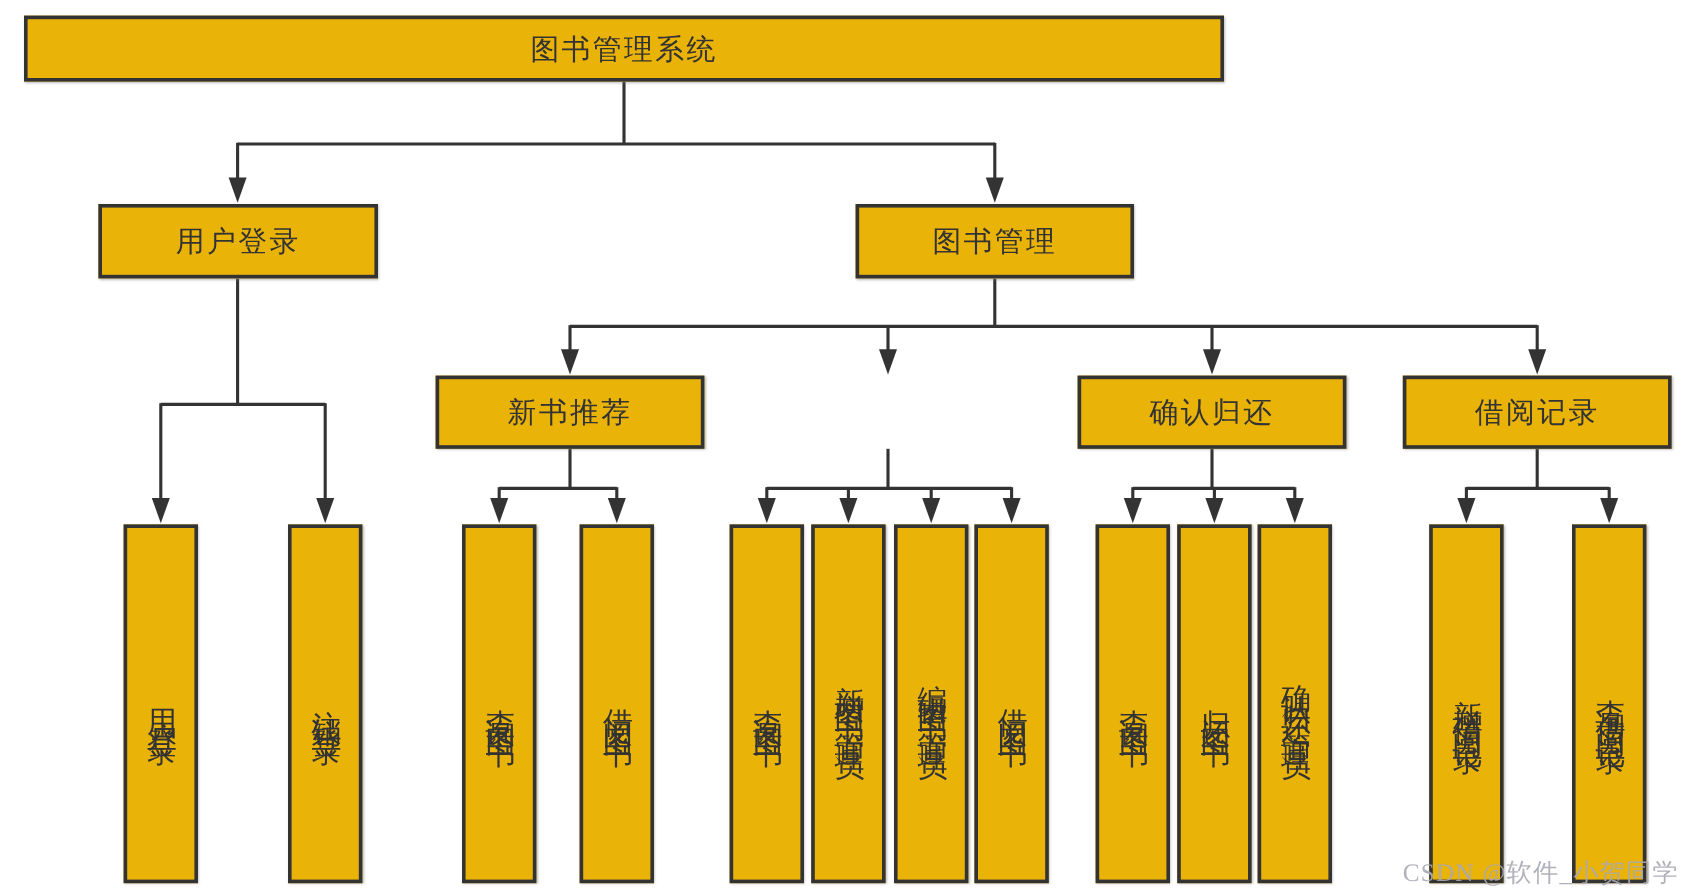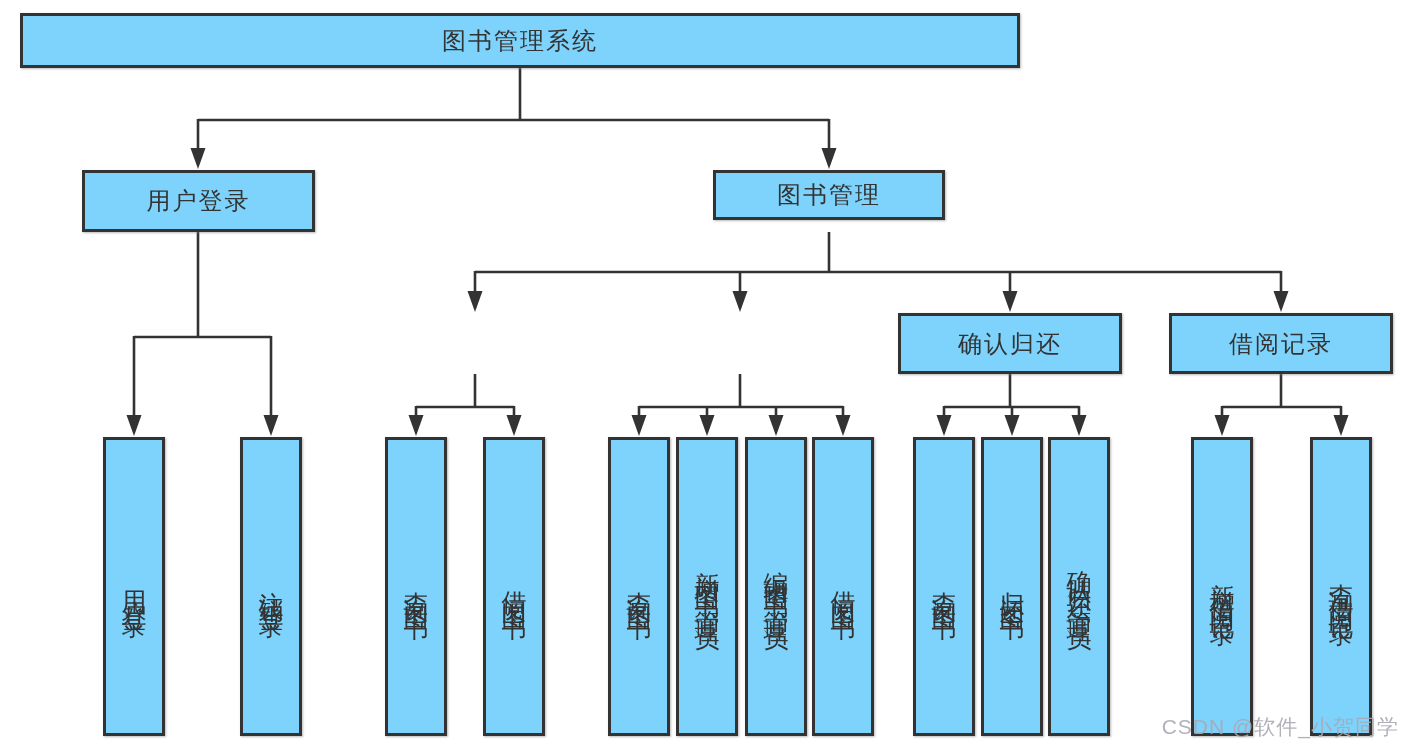--- a/index.html
+++ b/index.html
@@ -6,21 +6,21 @@
   #stage{
     position:relative;
     width:1405px;height:747px;
     background:#ffffff;
     font-family:"Liberation Sans","DejaVu Sans",sans-serif;
     overflow:hidden;
   }
   #connectors{position:absolute;left:0;top:0;width:1405px;height:747px;}
   .box{
     position:absolute;
-    background:#7dd3fc;
+    background:#eab308;
     border:3px solid #333333;
     box-shadow:1px 1px 2px rgba(130,130,130,0.55);
     display:flex;align-items:center;justify-content:center;
     color:#333333;
     box-sizing:border-box;
     z-index:2;
   }
   .box.h span{
     font-size:24px;
     letter-spacing:2px;
@@ -35,20 +35,21 @@
     color:#333333;
   }
   #watermark{
     position:absolute;
     right:6px;bottom:6px;
     font-size:21px;
     color:rgba(168,168,180,0.9);
     letter-spacing:1px;
     z-index:3;
     white-space:nowrap;
+    font-family:Liberation Serif, serif;
   }
 </style>
 </head>
 <body>
 
 <div id="stage">
 
   <svg id="connectors" viewBox="0 0 1405 747" xmlns="http://www.w3.org/2000/svg">
     <g stroke="#333333" stroke-width="2.6" fill="none">
 
@@ -118,24 +119,27 @@
     </g>
   </svg>
 
   <div class="box h" style="left:20px;top:13px;width:1000px;height:55px">
     <span>图书管理系统</span>
   </div>
 
   <div class="box h" style="left:82px;top:170px;width:233px;height:62px">
     <span>用户登录</span>
   </div>
-  <div class="box h" style="left:713px;top:170px;width:232px;height:50px">
+  <div class="box h" style="left:713px;top:170px;width:232px;height:62px">
     <span>图书管理</span>
   </div>
 
+  <div class="box h" style="left:363px;top:313px;width:224px;height:61px">
+    <span>新书推荐</span>
+  </div>
   <div class="box h" style="left:898px;top:313px;width:224px;height:61px">
     <span>确认归还</span>
   </div>
   <div class="box h" style="left:1169px;top:313px;width:224px;height:61px">
     <span>借阅记录</span>
   </div>
 
   <div class="box v" style="left:103px;top:437px;width:62px;height:299px">
     <span>用户登录</span>
   </div>

